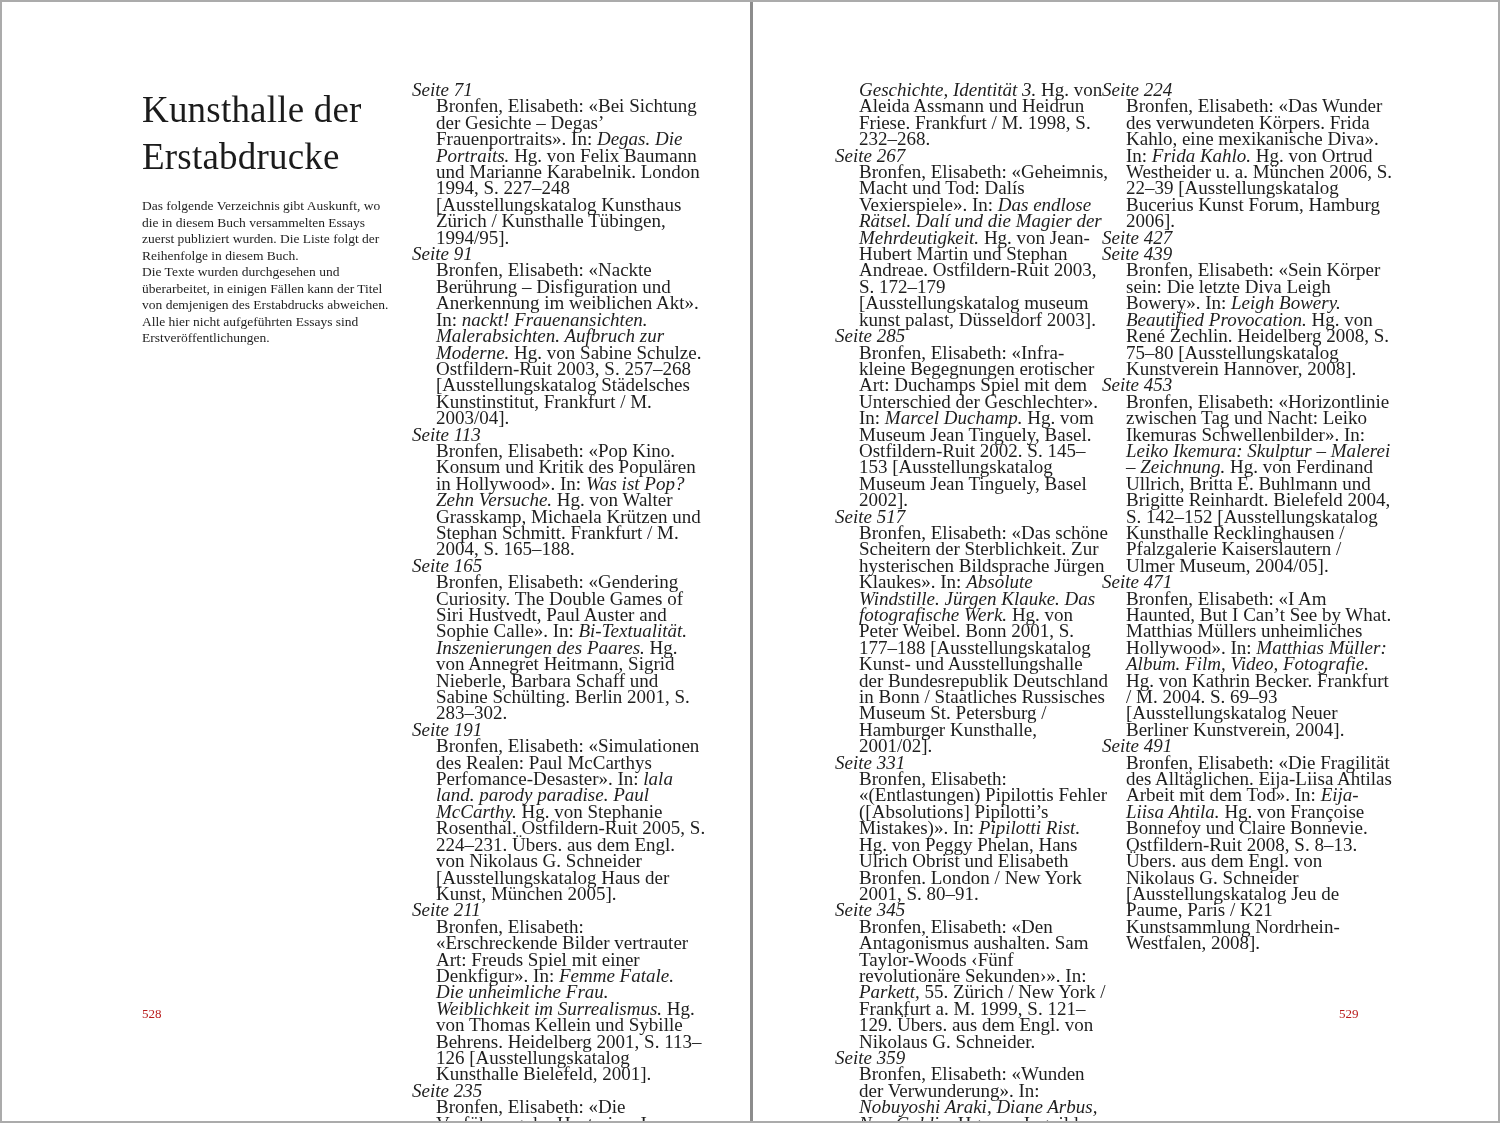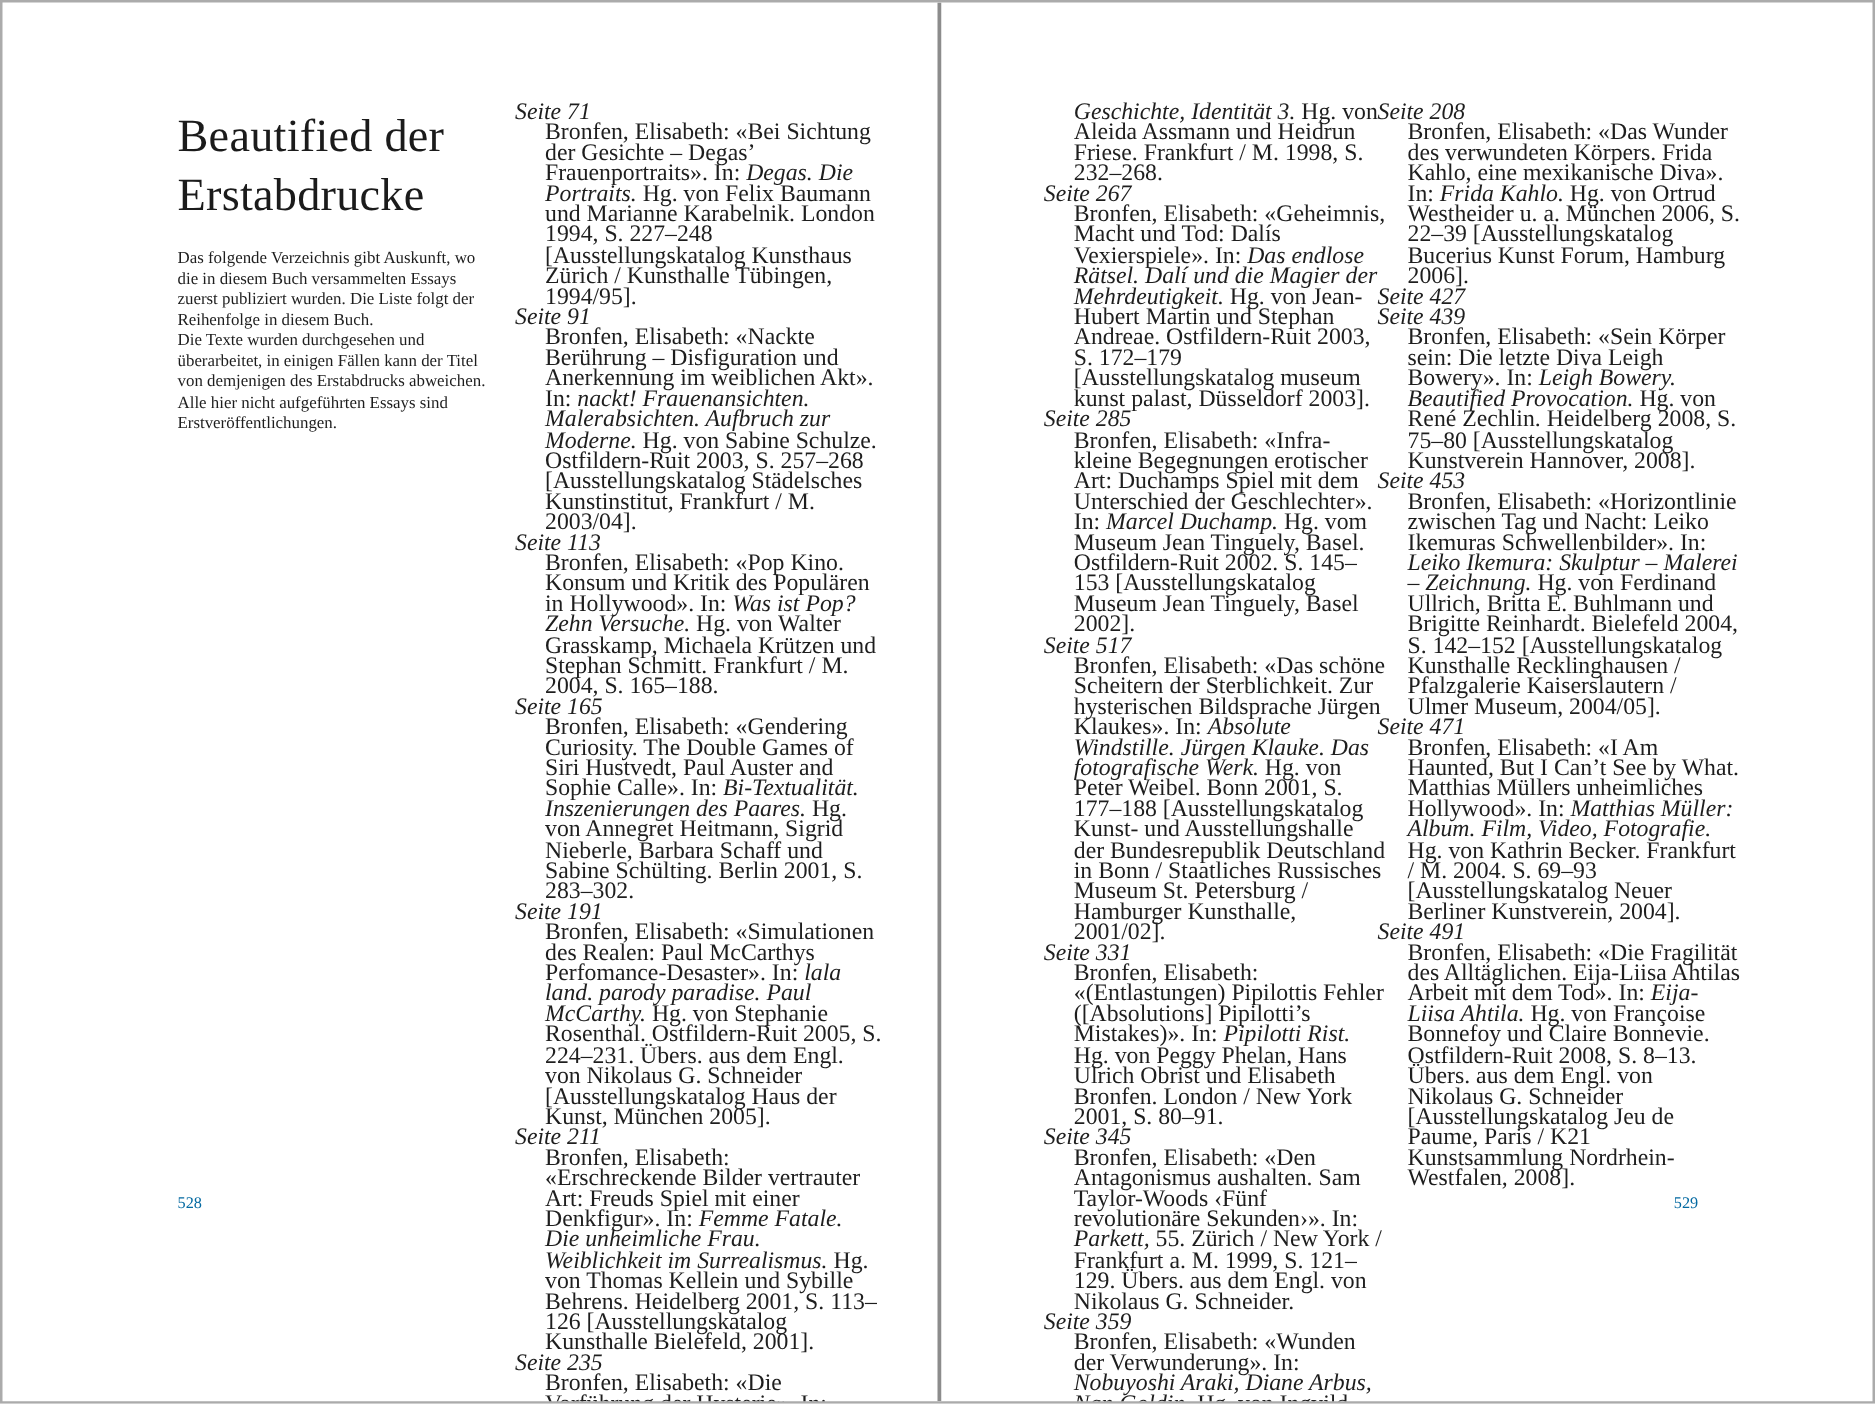--- a/index.html
+++ b/index.html
@@ -57,37 +57,37 @@
   .entry { margin: 0; }
   .entry-label {
     font-style: italic;
   }
   .entry-body {
     padding-left: 24px;
   }
   .it { font-style: italic; }
   .page-number {
     position: absolute;
-    top: 952px;
+    top: 1004px;
     font-size: 13px;
-    color: #0369a1;
+    color: #b91c1c;
   }
   .page-number.left  { left: 140px; }
   .page-number.right { left: 1337px; }
 </style>
 </head>
 <body>
 
 <div class="sheet">
 
   <div class="gutter"></div>
 
   <div>
     <div class="page-title">
-      <div>Beautified der</div>
+      <div>Kunsthalle der</div>
       <div>Erstabdrucke</div>
     </div>
     <div class="intro">
       <div class="para">Das folgende Verzeichnis gibt Auskunft, wo die in diesem Buch versammelten Essays zuerst publiziert wurden. Die Liste folgt der Reihenfolge in diesem Buch.</div>
       <div class="para">Die Texte wurden durchgesehen und überarbeitet, in einigen Fällen kann der Titel von demjenigen des Erstabdrucks abweichen. Alle hier nicht aufgeführten Essays sind Erstveröffentlichungen.</div>
     </div>
     <div class="col col-left-entries">
         <div class="entry">
           <div class="entry-label">Seite 71</div>
           <div class="entry-body"><span>Bronfen, Elisabeth: «Bei Sichtung der Gesichte – Degas’ Frauenportraits». In: </span><span class="it">Degas. Die Portraits.</span><span> Hg. von Felix Baumann und Marianne Karabelnik. London 1994, S. 227–248 [Ausstellungskatalog Kunsthaus Zürich / Kunsthalle Tübingen, 1994/95].</span></div>
@@ -145,21 +145,21 @@
           <div class="entry-label">Seite 345</div>
           <div class="entry-body"><span>Bronfen, Elisabeth: «Den Antagonismus aushalten. Sam Taylor-Woods ‹Fünf revolutionäre Sekunden›». In: </span><span class="it">Parkett,</span><span> 55. Zürich / New York / Frankfurt a. M. 1999, S. 121–129. Übers. aus dem Engl. von Nikolaus G. Schneider.</span></div>
         </div>
         <div class="entry">
           <div class="entry-label">Seite 359</div>
           <div class="entry-body"><span>Bronfen, Elisabeth: «Wunden der Verwunderung». In: </span><span class="it">Nobuyoshi Araki, Diane Arbus, Nan Goldin.</span><span> Hg. von Ingvild Goetz und Christiane Meyer-Stoll. München 1997, S. 7–36. Übers. aus dem Engl. von Nikolaus G. Schneider [Ausstellungskatalog Sammlung Goetz, München 1997].</span></div>
         </div>
       </div>
     <div class="col col-right-2">
         <div class="entry">
-          <div class="entry-label">Seite 208</div>
+          <div class="entry-label">Seite 224</div>
           <div class="entry-body"><span>Bronfen, Elisabeth: «Das Wunder des verwundeten Körpers. Frida Kahlo, eine mexikanische Diva». In: </span><span class="it">Frida Kahlo.</span><span> Hg. von Ortrud Westheider u. a. München 2006, S. 22–39 [Ausstellungskatalog Bucerius Kunst Forum, Hamburg 2006].</span></div>
         </div>
         <div class="entry">
           <div class="entry-label">Seite 427</div>
         </div>
         <div class="entry">
           <div class="entry-label">Seite 439</div>
           <div class="entry-body"><span>Bronfen, Elisabeth: «Sein Körper sein: Die letzte Diva Leigh Bowery». In: </span><span class="it">Leigh Bowery. Beautified Provocation.</span><span> Hg. von René Zechlin. Heidelberg 2008, S. 75–80 [Ausstellungskatalog Kunstverein Hannover, 2008].</span></div>
         </div>
         <div class="entry">

